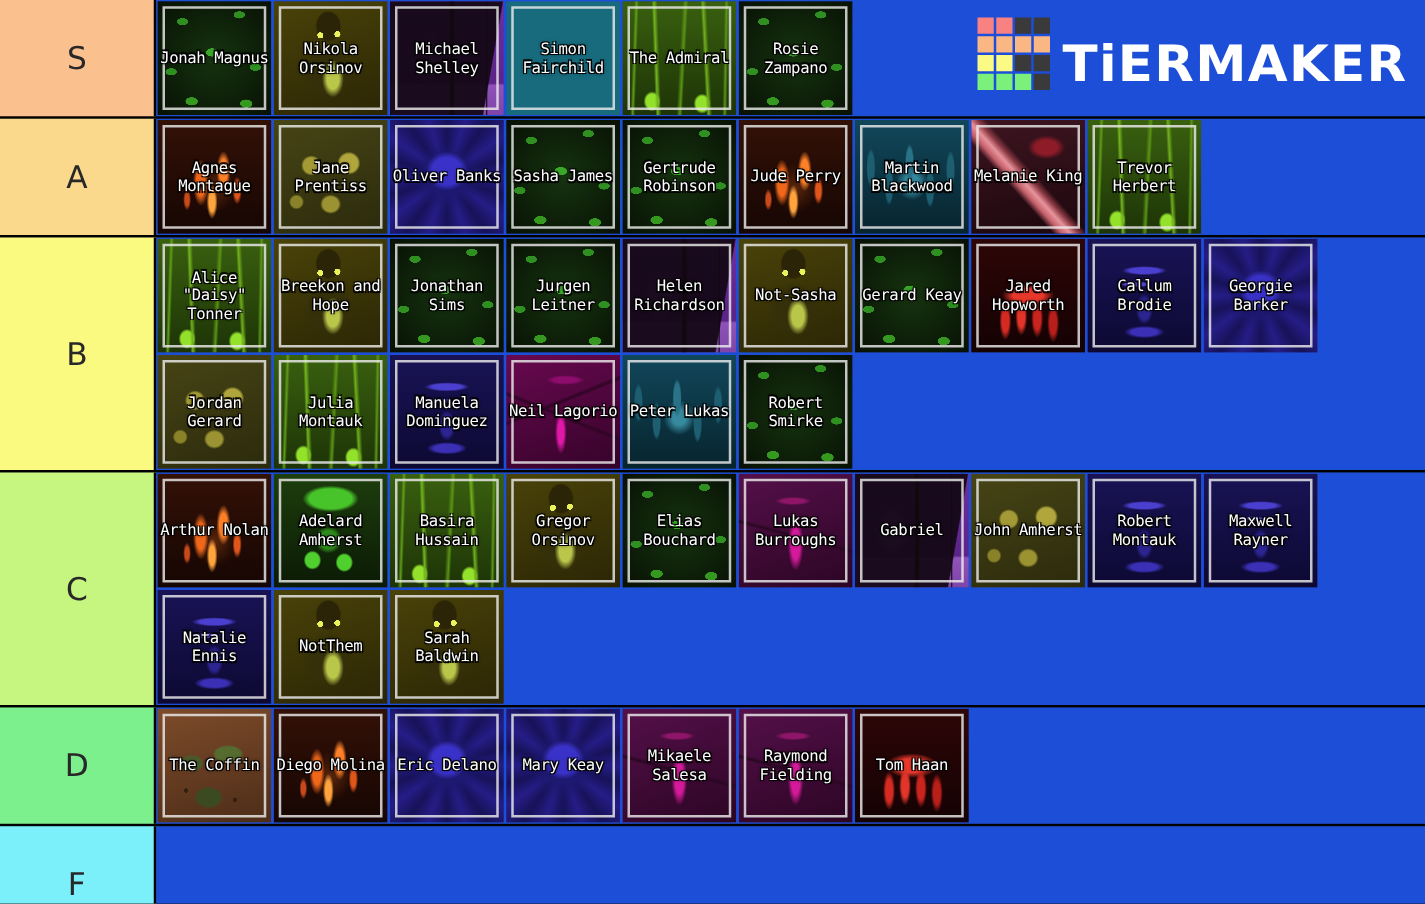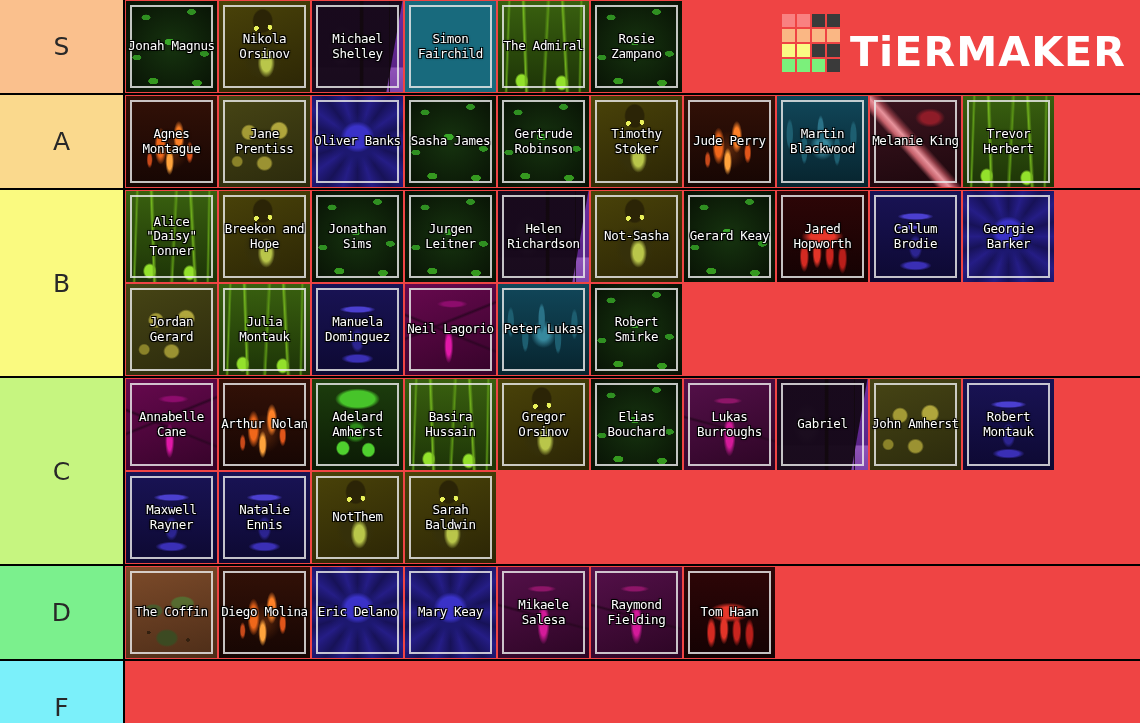--- a/index.html
+++ b/index.html
@@ -66,21 +66,21 @@
     border-right: 2px solid #000;
     user-select: none;
   }
 
   .tier-items {
     flex: 1;
     display: flex;
     flex-wrap: wrap;
     align-content: flex-start;
     padding: 0;
-    background: #ef4444;
+    background: #1d4ed8;
     min-height: 92px;
   }
 
   
   .card {
     width: 91px;
     height: 91px;
     margin: 1px;
     position: relative;
     overflow: hidden;
@@ -396,25 +396,20 @@
             <div class="art eye"></div>
             <div class="frame"></div>
             <div class="cname">Sasha James</div>
           </div>
           <div class="card">
             <div class="art eye"></div>
             <div class="frame"></div>
             <div class="cname">Gertrude Robinson</div>
           </div>
           <div class="card">
-            <div class="art stranger"></div>
-            <div class="frame"></div>
-            <div class="cname">Timothy Stoker</div>
-          </div>
-          <div class="card">
             <div class="art desolation"></div>
             <div class="frame"></div>
             <div class="cname">Jude Perry</div>
           </div>
           <div class="card">
             <div class="art vast"></div>
             <div class="frame"></div>
             <div class="cname">Martin Blackwood</div>
           </div>
           <div class="card">
@@ -510,25 +505,20 @@
           <div class="card">
             <div class="art eye"></div>
             <div class="frame"></div>
             <div class="cname">Robert Smirke</div>
           </div>
         </div>
       </div>
       <div class="tier-row">
         <div class="tier-label" style="background: rgb(198, 245, 128);">C</div>
         <div class="tier-items">
-          <div class="card">
-            <div class="art web"></div>
-            <div class="frame"></div>
-            <div class="cname">Annabelle Cane</div>
-          </div>
           <div class="card">
             <div class="art desolation"></div>
             <div class="frame"></div>
             <div class="cname">Arthur Nolan</div>
           </div>
           <div class="card">
             <div class="art endless"></div>
             <div class="frame"></div>
             <div class="cname">Adelard Amherst</div>
           </div>

